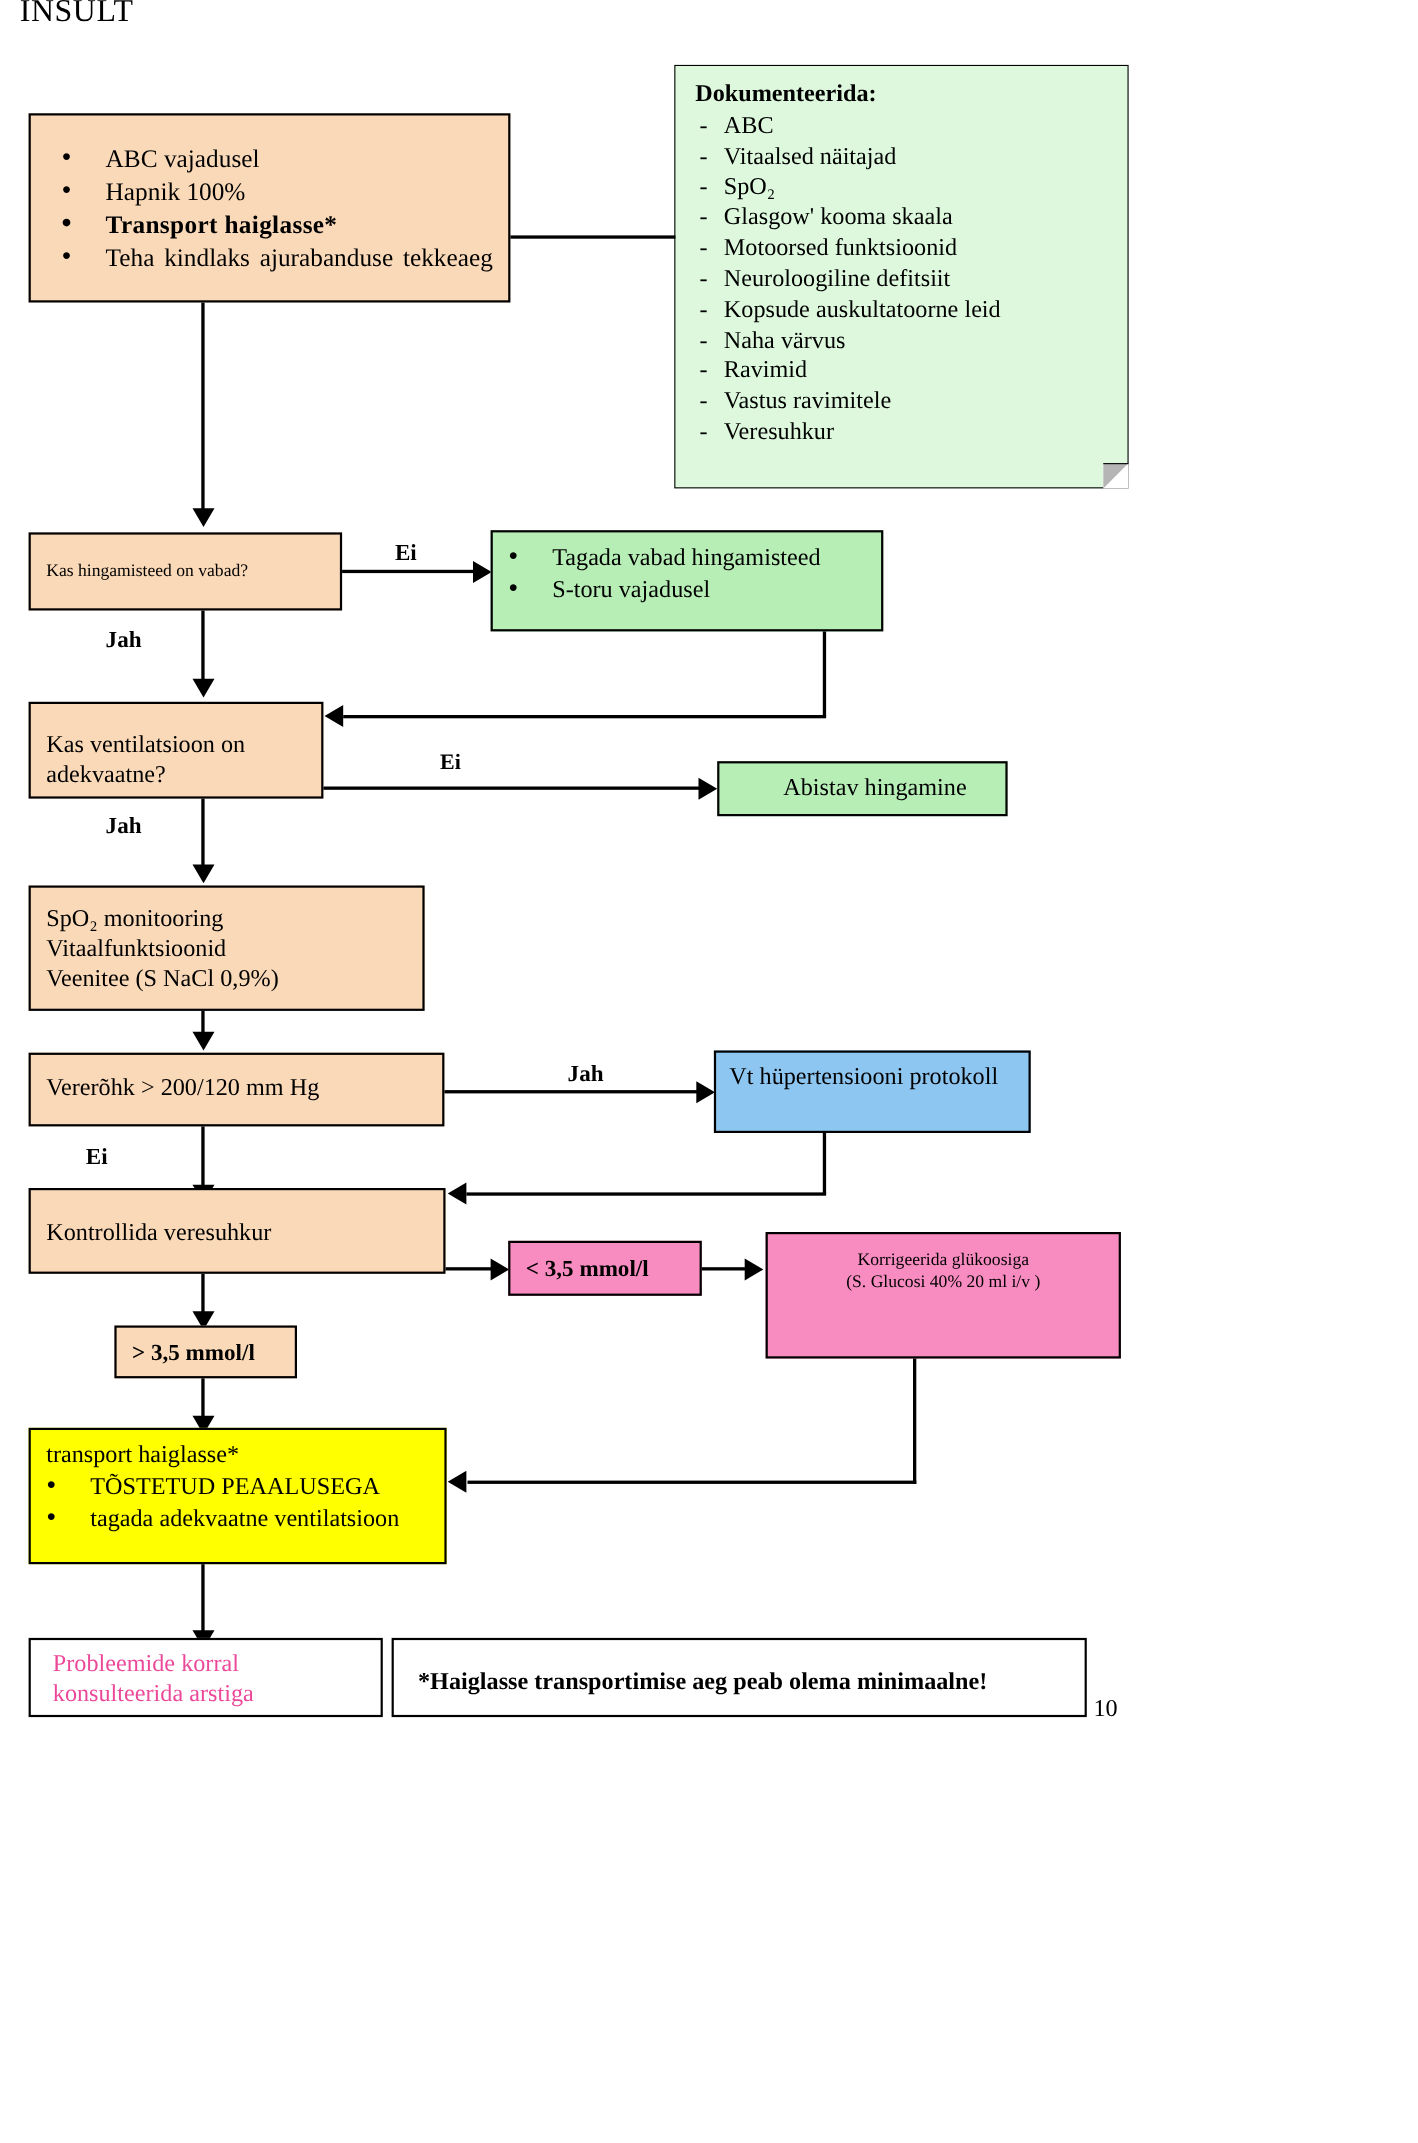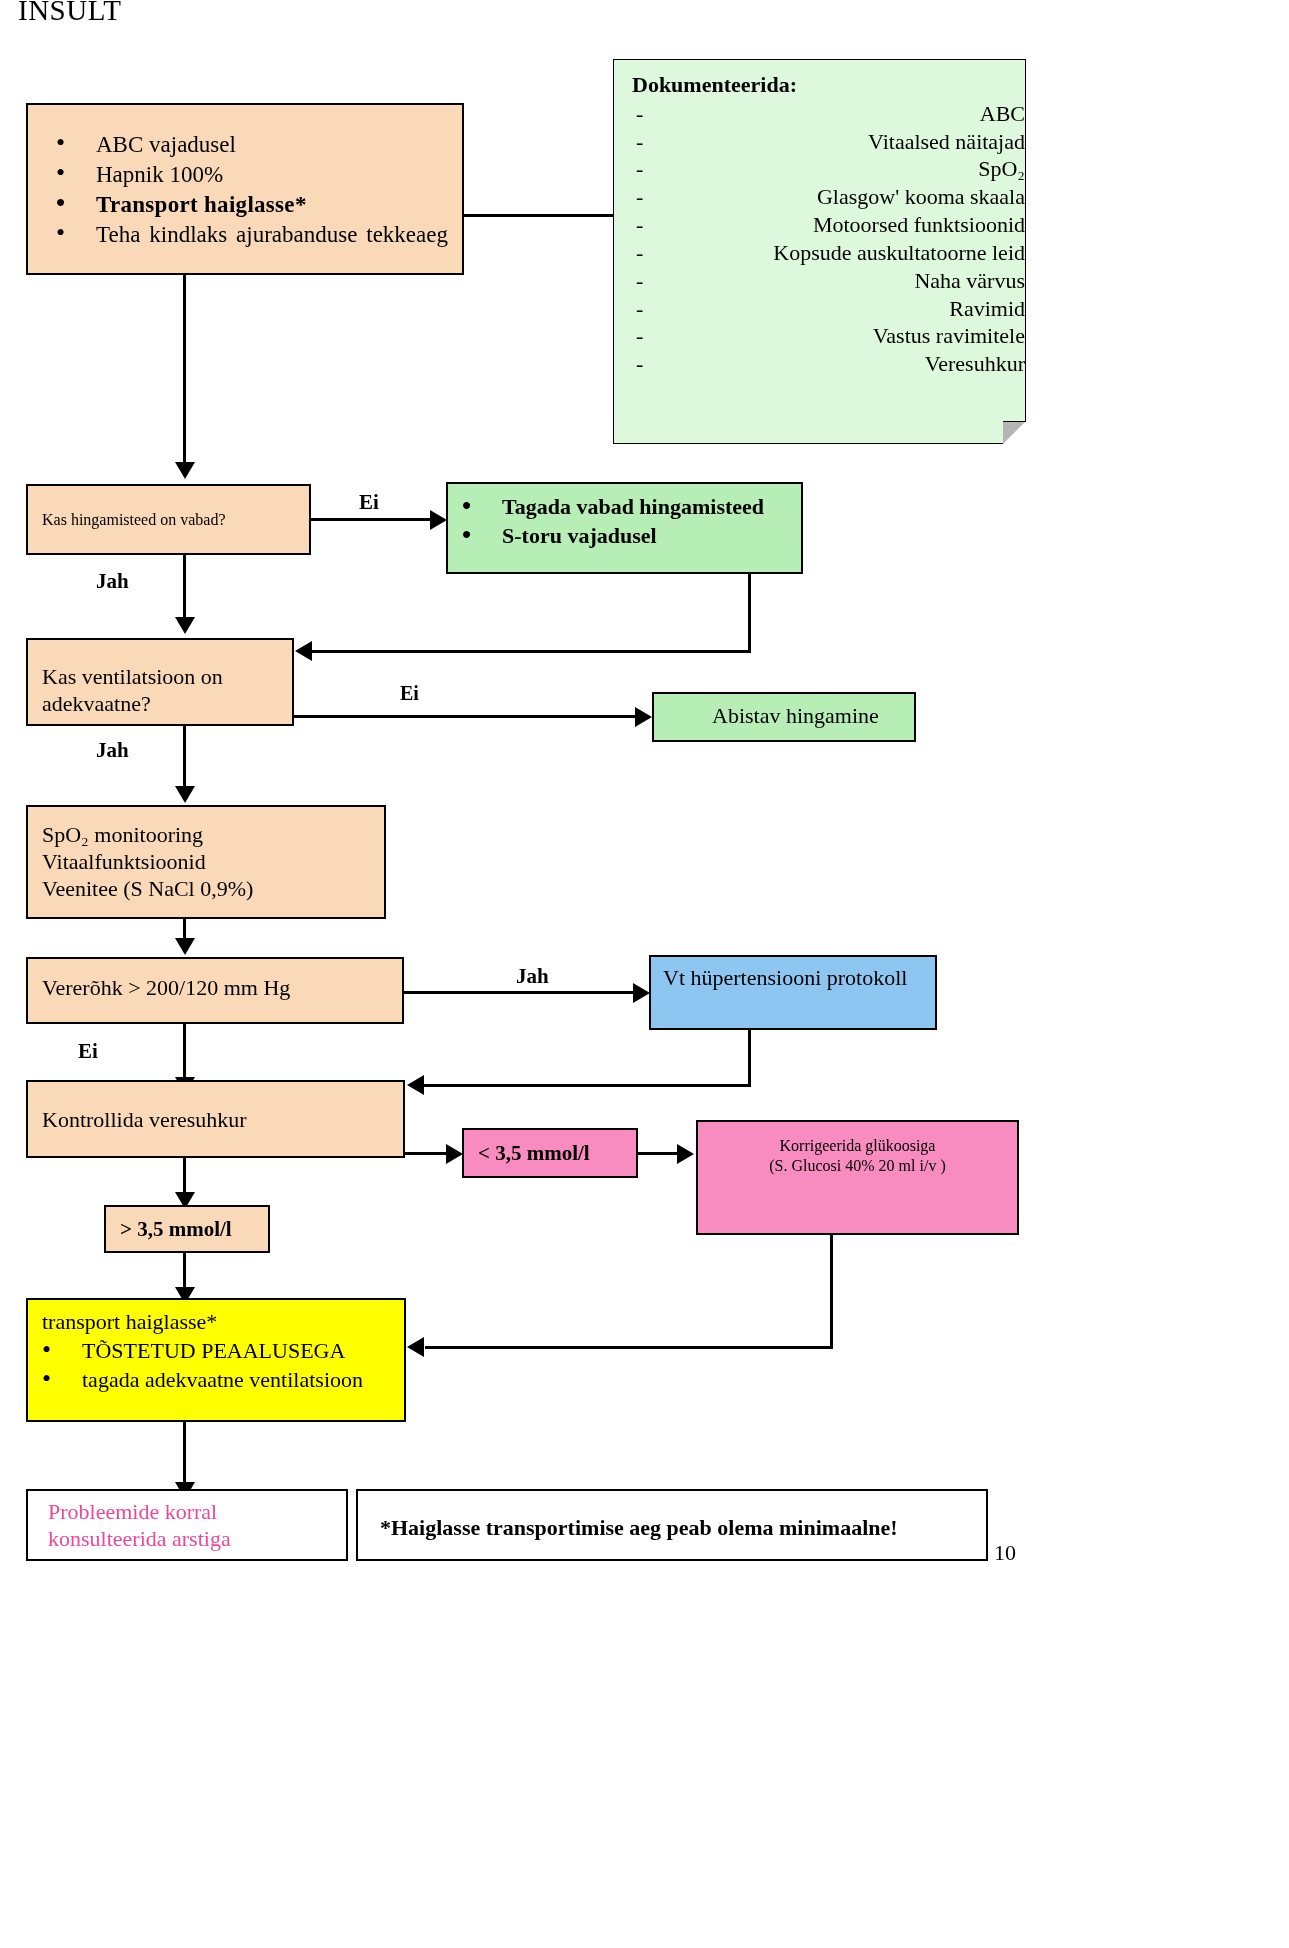--- a/index.html
+++ b/index.html
@@ -40,21 +40,21 @@
   ul.bullets li::before {
     content: "\2022";
     position: absolute;
     left: 14px;
     top: -2px;
     font-size: 26px;
     line-height: 1.1;
   }
   ul.bullets li.b { font-weight: bold; letter-spacing: 0.3px; }
 
-  ul.dashes { margin: 0; padding: 0; list-style: none; text-align: right; }
+  ul.dashes { margin: 0; padding: 0; list-style: none; }
   ul.dashes li { position: relative; padding-left: 26px; margin: 1px 0; }
   ul.dashes li::before { content: "-"; position: absolute; left: 4px; top: 0; }
 
   .note-title { font-weight: bold; margin-bottom: 2px; }
 
   .justify-spread {
     text-align: justify;
     text-align-last: justify;
   }
 
@@ -123,20 +123,21 @@
   </div>
 
   <div class="box green" style="left:613px; top:59px; width:413px; height:385px; border-width:1px; font-size:22px; padding:12px 0 0 18px;">
     <div class="note-title">Dokumenteerida:</div>
     <ul class="dashes">
       <li>ABC</li>
       <li>Vitaalsed näitajad</li>
       <li>SpO₂</li>
       <li>Glasgow' kooma skaala</li>
       <li>Motoorsed funktsioonid</li>
+      <li>Neuroloogiline defitsiit</li>
       <li>Kopsude auskultatoorne leid</li>
       <li>Naha värvus</li>
       <li>Ravimid</li>
       <li>Vastus ravimitele</li>
       <li>Veresuhkur</li>
     </ul>
   </div>
 
   <div style="position:absolute; left:1003px; top:421px; width:0; height:0;
               border-left:23px solid #b5b5b5; border-bottom:23px solid #ffffff;"></div>
@@ -148,21 +149,21 @@
   <div class="arrow-down" style="left:175px; top:462px;"></div>
 
   <div class="box peach pad" style="left:26px; top:484px; width:285px; height:71px; font-size:16px;">
     <span>Kas hingamisteed on vabad?</span>
   </div>
 
   <div class="hline" style="left:311px; top:518px; width:122px;"></div>
   <div class="arrow-right" style="left:430px; top:510px;"></div>
   <div class="edge-label" style="left:359px; top:490px;">Ei</div>
 
-  <div class="box" style="left:446px; top:482px; width:357px; height:92px; background:#b6eeb6; font-size:22px; padding:8px 0;font-weight:bold;">
+  <div class="box" style="left:446px; top:482px; width:357px; height:92px; background:#b6eeb6; font-size:22px; padding:8px 0;">
     <ul class="bullets">
       <li>Tagada vabad hingamisteed</li>
       <li>S-toru vajadusel</li>
     </ul>
   </div>
 
   <div class="edge-label" style="left:96px; top:569px;">Jah</div>
   <div class="vline" style="left:183px; top:555px; height:65px;"></div>
   <div class="arrow-down" style="left:175px; top:617px;"></div>
 

